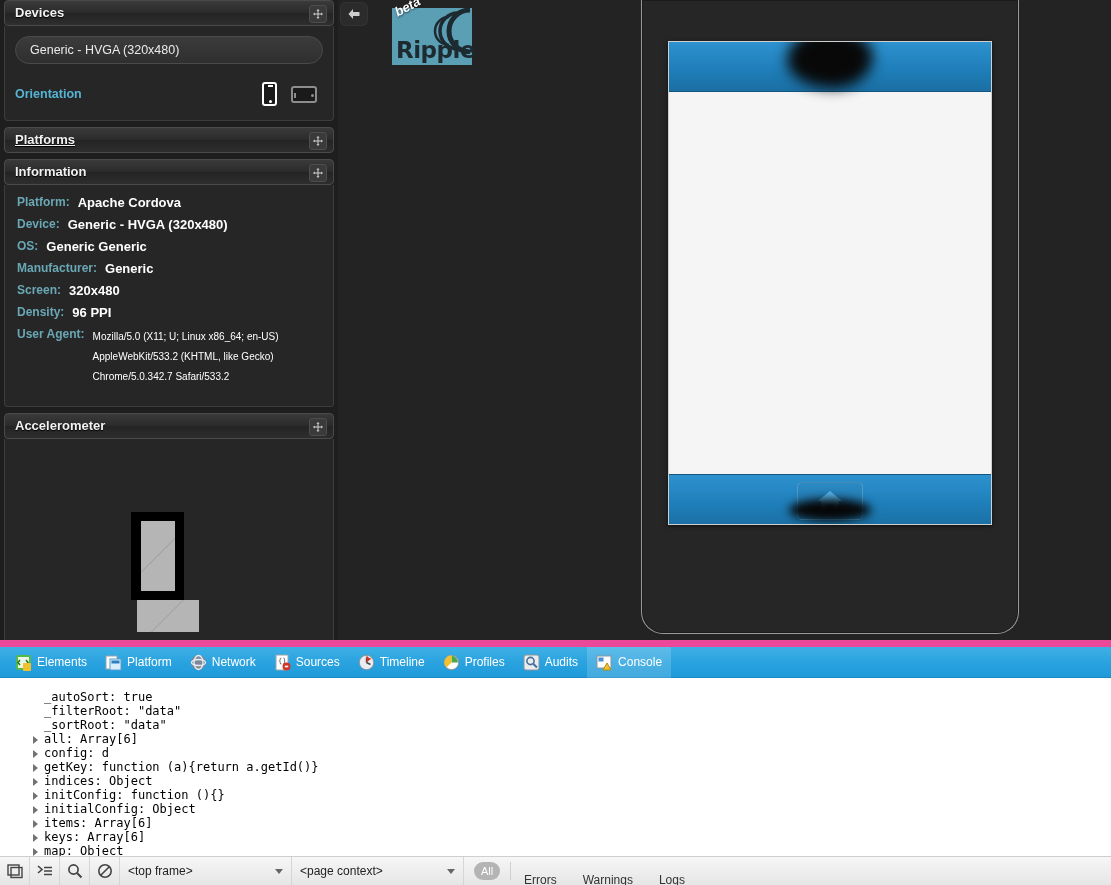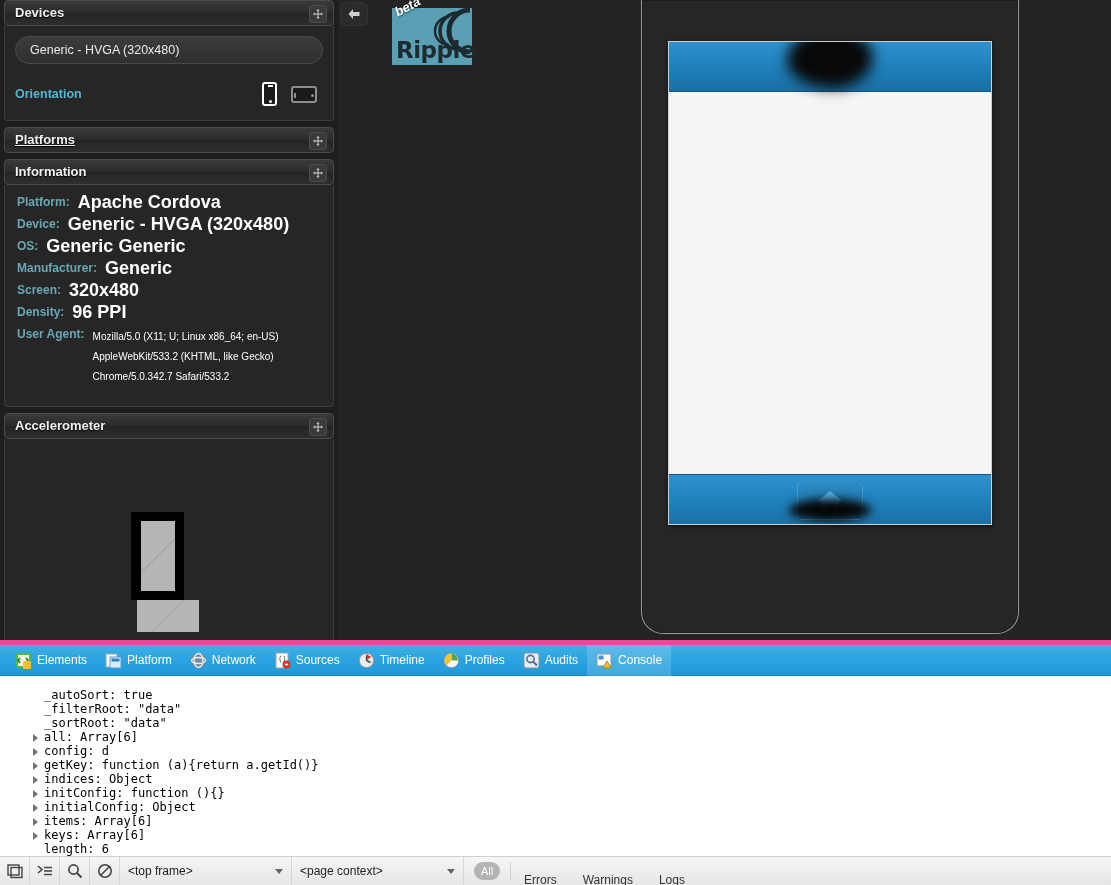--- a/index.html
+++ b/index.html
@@ -76,21 +76,21 @@
   .ico-portrait::before { content:""; position:absolute; top:1px; left:4px; width:5px; height:1.5px; background:#fff; }
   .ico-portrait::after { content:""; position:absolute; bottom:1px; left:5px; width:3px; height:3px; background:#fff; border-radius:50%; }
   .ico-landscape { width: 26px; height: 17px; border: 2px solid #8d8d8d; border-radius: 3px; position: relative; background: #1a1a1a; cursor: pointer;}
   .ico-landscape::before { content:""; position:absolute; left:1px; top:5px; width:1.5px; height:5px; background:#8d8d8d; }
   .ico-landscape::after { content:""; position:absolute; right:1px; top:6px; width:3px; height:3px; background:#8d8d8d; border-radius:50%; }
 
   
   #info-body { padding: 10px 12px 12px 12px; font-size: 12px; }
   .info-row { display: flex; align-items: flex-start; margin-bottom: 7px; line-height: 15px; }
   .info-label { color: #6aa7b5; font-weight: bold; font-size: 12px; white-space: nowrap; }
-  .info-value { color: #ffffff; font-weight: bold; font-size: 18px; margin-left: 8px; }
+  .info-value { color: #ffffff; font-weight: bold; font-size: 13px; margin-left: 8px; }
   .ua-lines { margin-left: 8px; }
   .ua-lines div { color: #ffffff; font-weight: normal; font-size: 10px; line-height: 20px; }
 
   
   #accel-body { height: 228px; position: relative; padding: 0; overflow: hidden; }
   #accel-stage { position: absolute; inset: 0; }
   .dev3d-front {
     position: absolute; left: 126px; top: 73px;
     width: 53px; height: 88px;
     background: #000;
@@ -210,21 +210,21 @@
     background: #060606;
     border-radius: 50%;
     filter: blur(5px);
     z-index: 2;
   }
 
   
   #devtools {
     position: absolute; left: 0; bottom: 0; width: 1111px; height: 245px;
     background: #ffffff;
-    border-top: 5px solid #ec4899;
+    border-top: 7px solid #ec4899;
   }
   #dt-tabbar {
     height: 31px;
     background: linear-gradient(180deg, #3fb0e5 0%, #2aa3e0 50%, #1f9ad9 100%);
     display: flex; align-items: center;
     padding-left: 6px;
     border-bottom: 1px solid #1b88c4;
   }
   .dt-tab {
     display: flex; align-items: center; gap: 5px;
@@ -546,21 +546,20 @@
       <div class="con-line">_filterRoot: "data"</div>
       <div class="con-line">_sortRoot: "data"</div>
       <div class="con-line expandable">all: Array[6]</div>
       <div class="con-line expandable">config: d</div>
       <div class="con-line expandable">getKey: function (a){return a.getId()}</div>
       <div class="con-line expandable">indices: Object</div>
       <div class="con-line expandable">initConfig: function (){}</div>
       <div class="con-line expandable">initialConfig: Object</div>
       <div class="con-line expandable">items: Array[6]</div>
       <div class="con-line expandable">keys: Array[6]</div>
-      <div class="con-line">length: 6</div>
       <div class="con-line expandable">map: Object</div>
     </div>
 
     <div id="dt-statusbar">
       <div class="sb-btn">
         <svg width="16" height="15" viewBox="0 0 16 15">
             <rect x="1" y="1" width="11" height="10" fill="none" stroke="#444" stroke-width="1.4"></rect>
             <rect x="4" y="3.5" width="11" height="10" fill="none" stroke="#444" stroke-width="1.4"></rect>
           </svg>
       </div>

